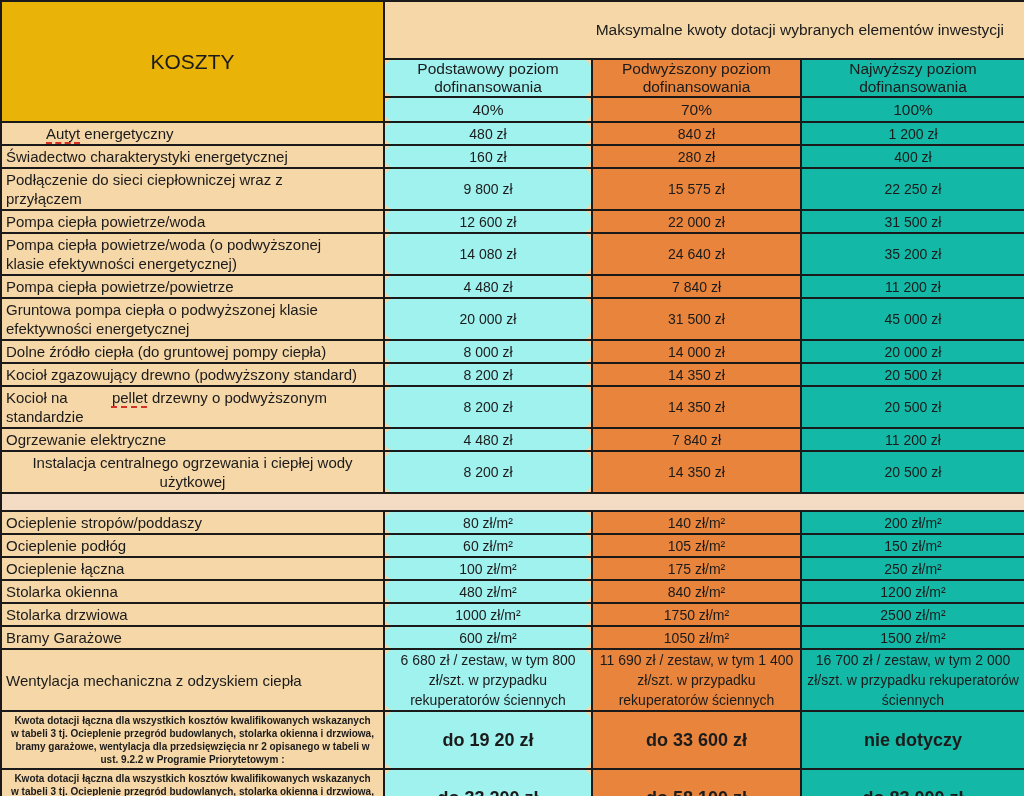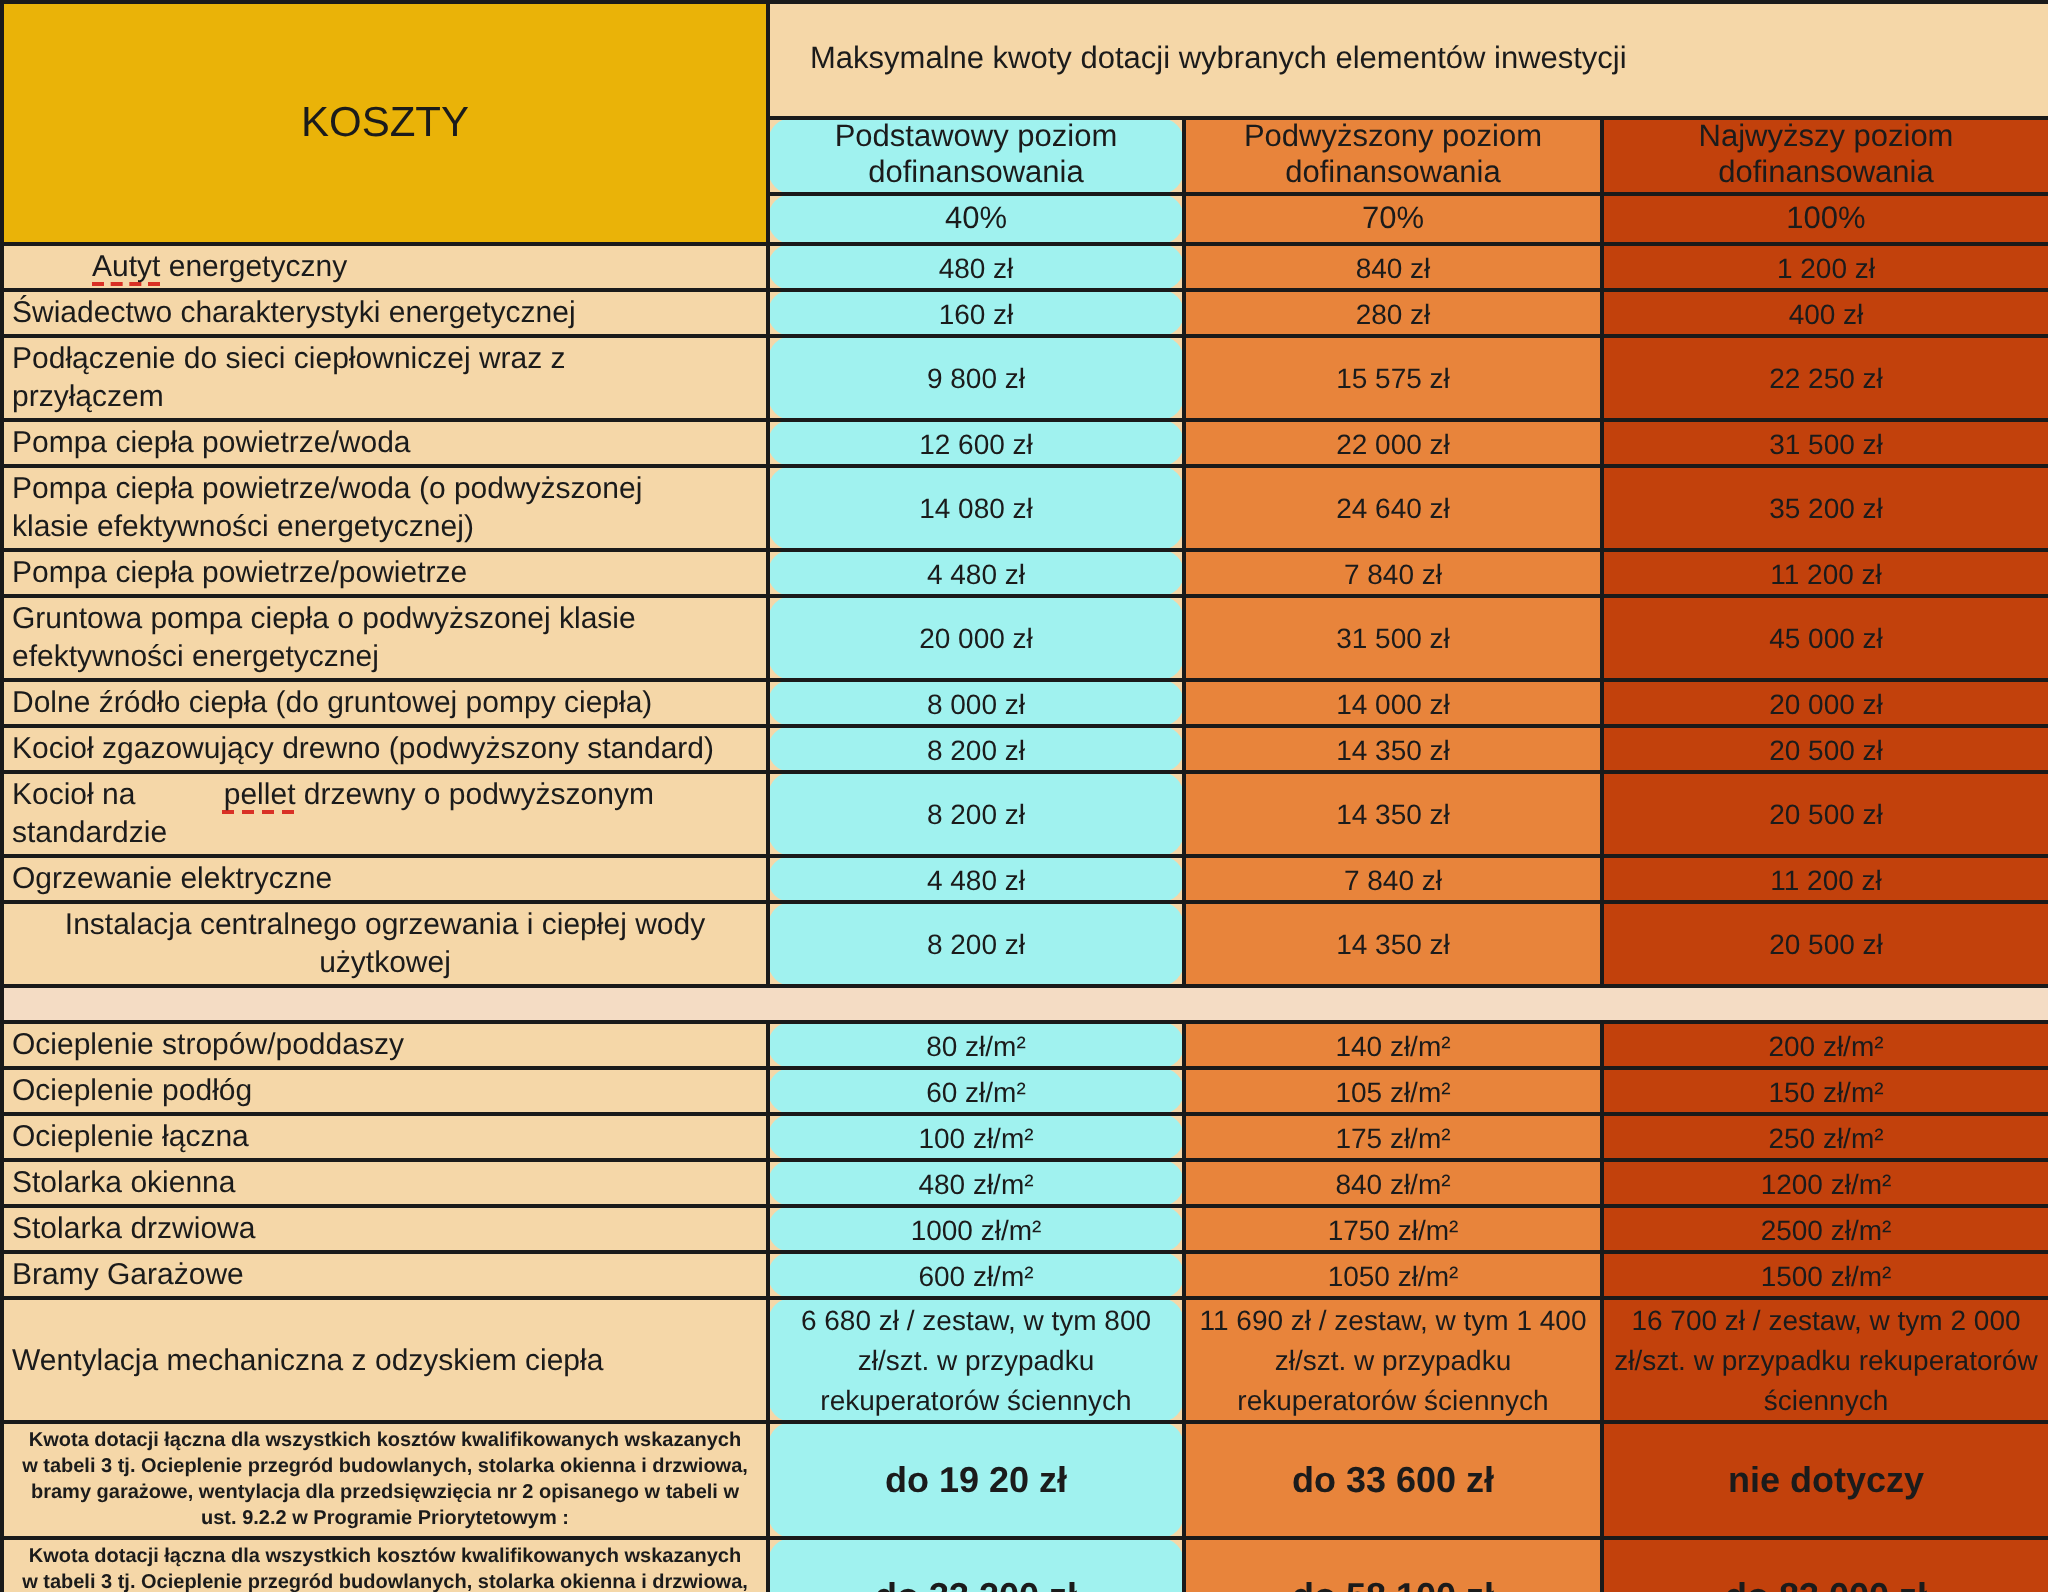--- a/index.html
+++ b/index.html
@@ -20,41 +20,41 @@
     overflow: hidden;
     vertical-align: middle;
   }
   .corner {
     background: #eab308;
     text-align: center;
     font-size: 21px;
   }
   .main-head {
     background: #F5D7A8;
-    text-align: left;
+    text-align: right;
     font-size: 15.5px;
     height: 56px;
     padding: 0 20px;
     margin-left: 44px;
   }
   .head {
     text-align: center;
     font-size: 15.5px;
     line-height: 18px;
     height: 36px;
     padding: 0 10px;
   }
   .pct {
     text-align: center;
     font-size: 15.5px;
     height: 21px;
   }
   .col-basic    { background: #A0F2EF; border-radius: 12px; }
   .col-elevated { background: #E8843B; }
-  .col-highest  { background: #c2410c; }
+  .col-highest  { background: #14b8a6; }
   .lbl {
     background: #F5D7A8;
     font-size: 15px;
     line-height: 19px;
     padding: 1px 26px 1px 4px;
     text-align: left;
   }
   .lbl-center { text-align: center; padding: 1px 10px; }
   .lbl-sm {
     font-size: 10px;

